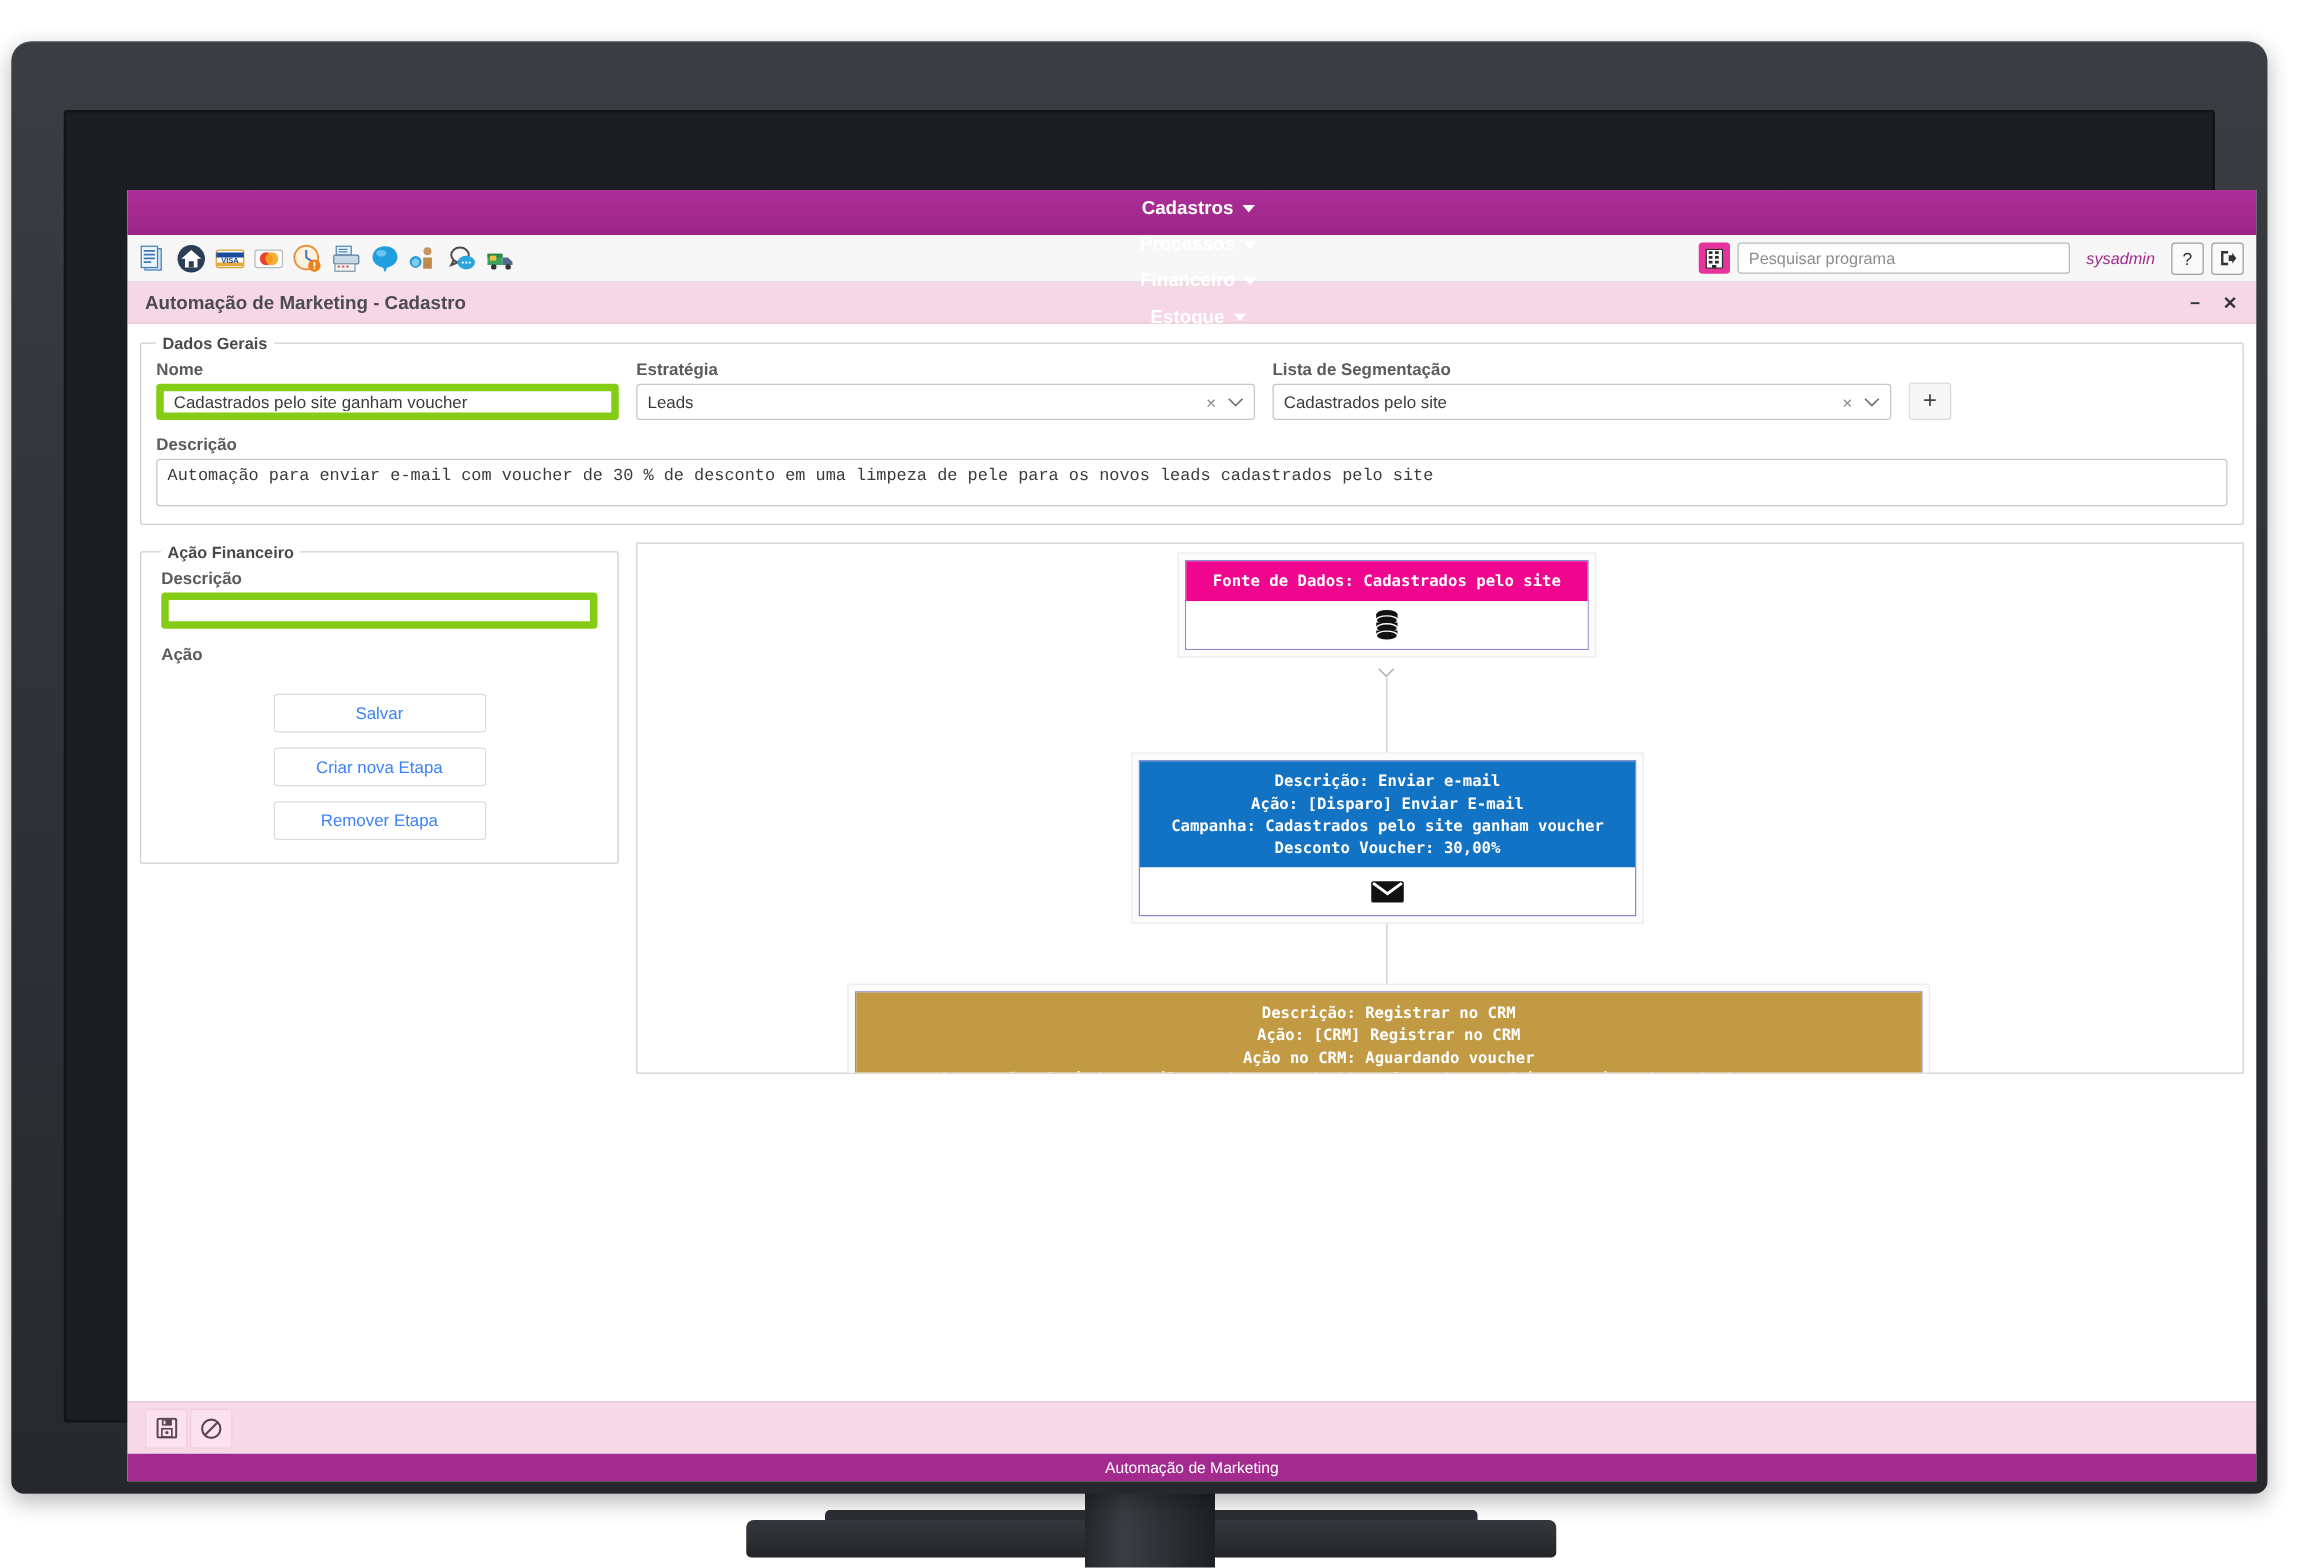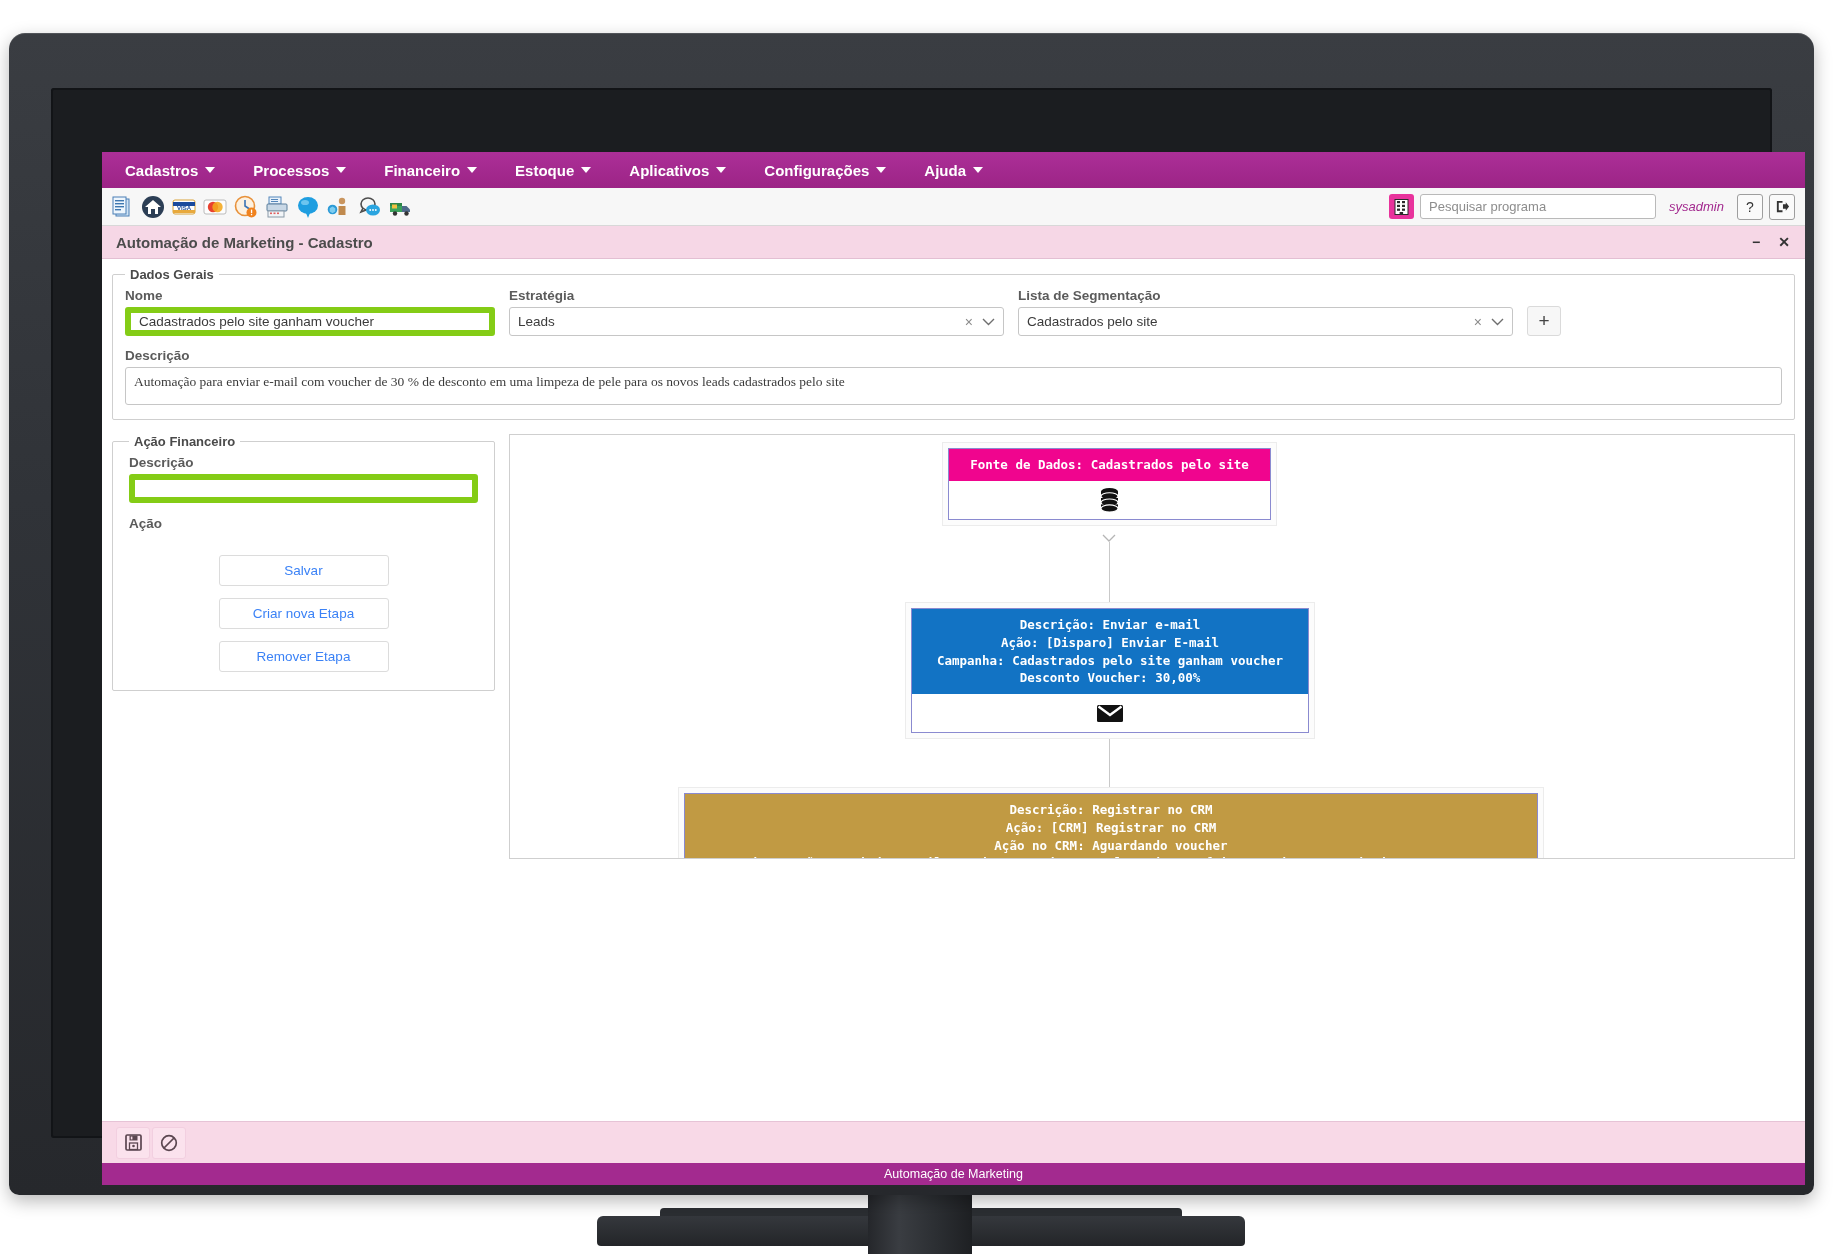--- a/index.html
+++ b/index.html
@@ -40,42 +40,42 @@
   }
   #monitor-base2 {
     position:absolute; left:660px; top:1208px; width:522px; height:14px;
     background: #2b2e32; border-radius:4px;
   }
 
   
   .menubar {
     height:36px; background:#a32a8f;
     background: linear-gradient(180deg,#ac2f98 0%, #9c2486 100%);
-    display:flex; align-items:center; padding-left:10px; gap:12px;
+    display:flex; align-items:center; padding-left:10px; gap:0;flex-direction:column;
   }
   .menu-item {
     display:flex; align-items:center; gap:7px;
     color:#ffffff; font-size:15px; font-weight:600;
     padding:6px 13px; cursor:pointer; white-space:nowrap;
   }
   .caret { width:0;height:0;border-left:5px solid transparent;border-right:5px solid transparent;border-top:6px solid #fff; display:inline-block; }
 
   .toolbar {
     height:38px; background:#f7f7f7; border-bottom:1px solid #d8d8d8;
     display:flex; align-items:center; padding:0 8px; gap:6px;
   }
   .tool-icons { display:flex; align-items:center; gap:7px; }
   .ticon { width:24px; height:24px; display:block; cursor:pointer; }
   .toolbar-right { margin-left:auto; display:flex; align-items:center; gap:6px; padding-right:2px;}
   .grid-btn {
     width:25px;height:25px;background:#e8339c;border-radius:3px;
     display:flex;align-items:center;justify-content:center;cursor:pointer;
   }
   .search-input {
-    width:236px;height:25px;border:1px solid #b9b9b9;border-radius:3px;
+    width:266px;height:25px;border:1px solid #b9b9b9;border-radius:3px;
     background:#fff; font-size:13px; color:#0369a1; padding:0 8px;
     font-family:"Liberation Sans",sans-serif;
   }
   .search-input::placeholder { color:#8d8d8d; }
   .username { font-size:13px; color:#a32a8f; font-style:italic; padding:0 7px; }
   .sqbtn {
     width:26px;height:26px;border:1px solid #9e9e9e;border-radius:3px;background:#fafafa;
     display:flex;align-items:center;justify-content:center;font-size:14px;color:#333;cursor:pointer;
   }
 
@@ -116,21 +116,21 @@
   .sel-x { color:#8a8a8a; font-size:14px; margin-right:9px; cursor:pointer;}
   .sel-chev { color:#6f6f6f; font-size:12px; cursor:pointer; }
   .plus-btn {
     width:34px;height:30px;border:1px solid #dadada;border-radius:3px;background:#f7f7f7;
     display:flex;align-items:center;justify-content:center;font-size:19px;color:#444;cursor:pointer;
     align-self:flex-end;
   }
   .area {
     height:38px; border:1px solid #c6c6c6; border-radius:3px; background:#fff;
     font-size:13.5px; color:#3b3b3b; padding:6px 8px; width:100%;
-    font-family:Liberation Serif, serif; resize:none;
+    font-family:Liberation Mono, monospace; resize:none;
   }
 
   
   .lower { display:flex; gap:14px; margin-top:14px; height:425px; }
   .left-col { width:383px; }
   fieldset.action-panel {
     border:1px solid #cfcfcf; border-radius:2px; padding:6px 16px 18px 16px; background:#fff;
   }
   fieldset.action-panel > legend { font-size:13px; font-weight:700; color:#4a4a4a; padding:0 5px;}
   .btn-stack { display:flex; flex-direction:column; align-items:center; gap:12px; margin-top:20px; }

